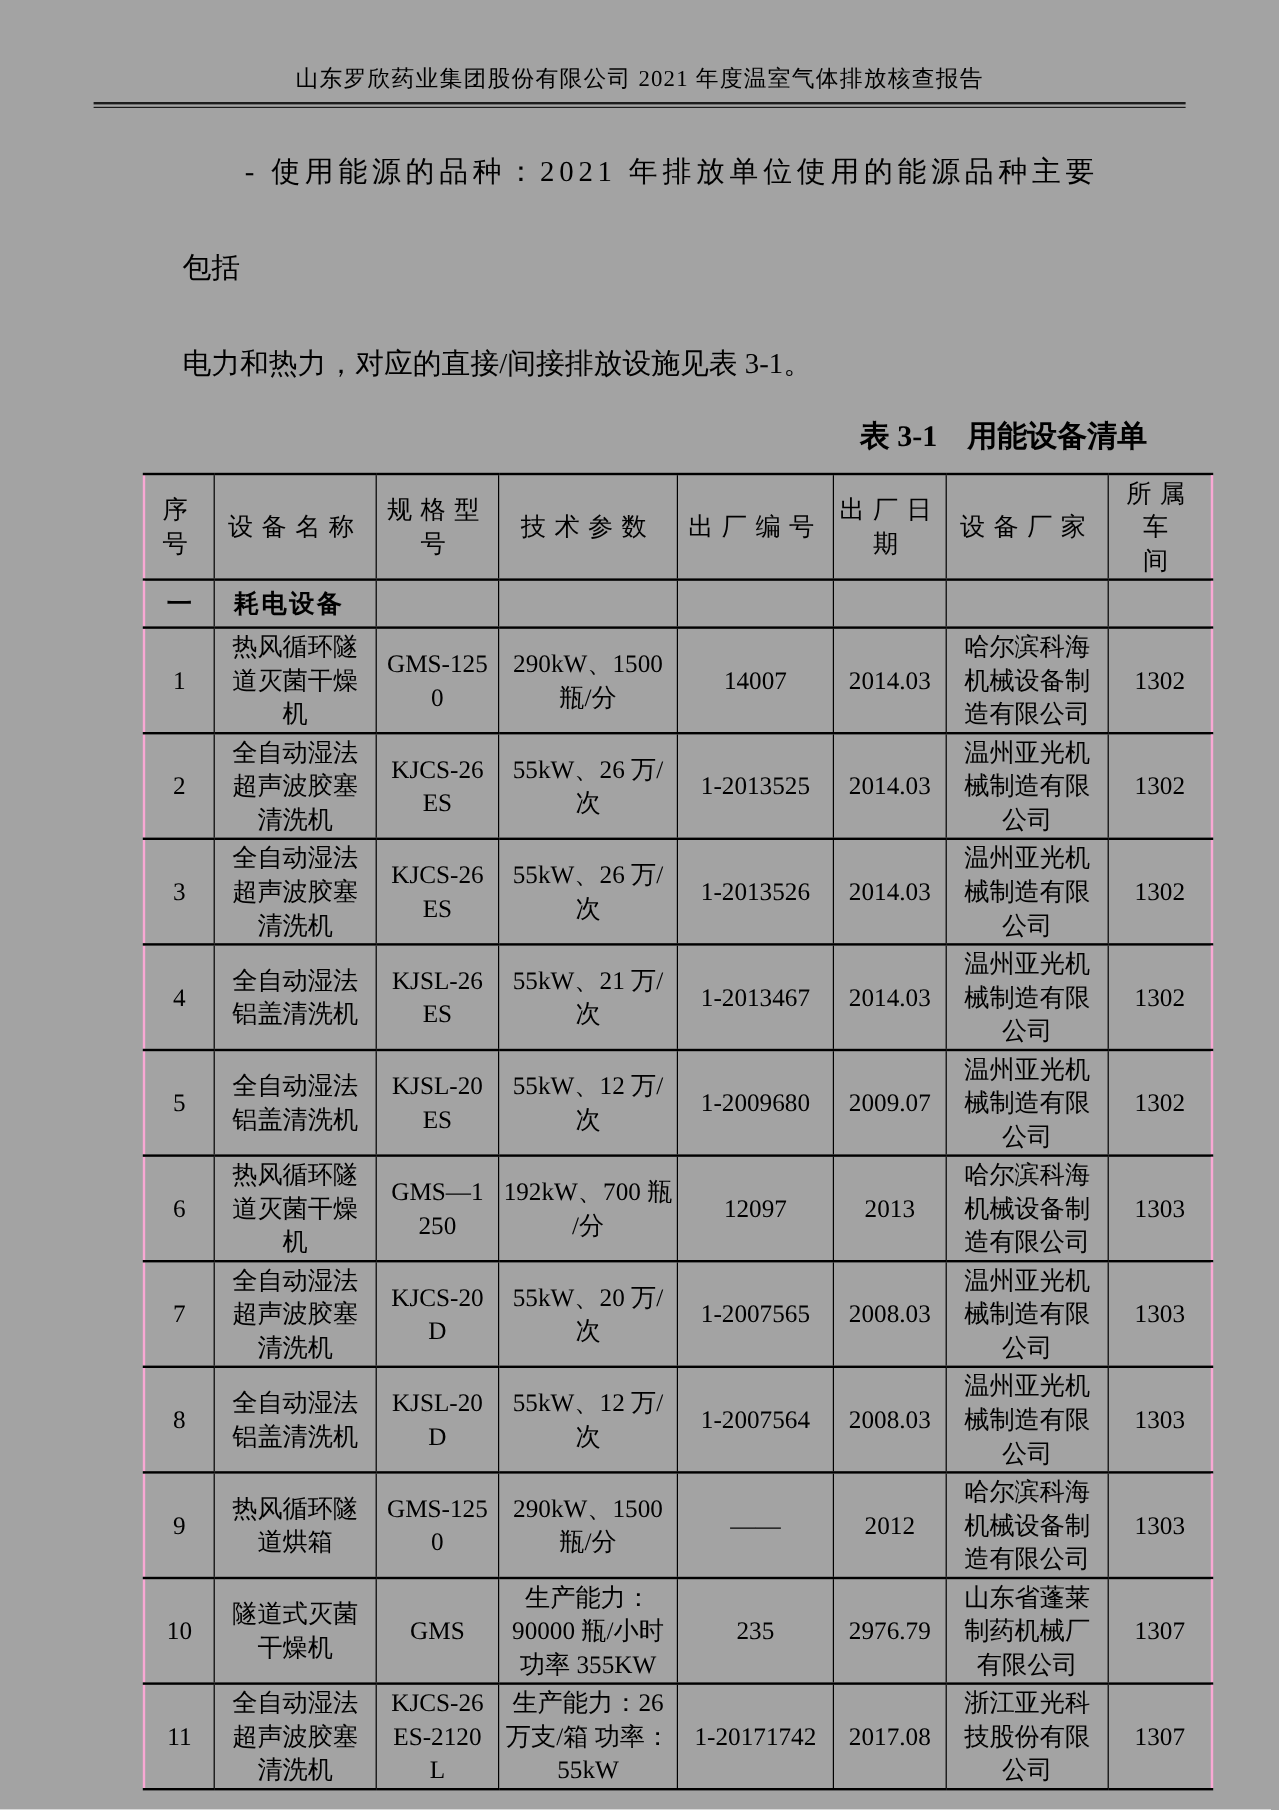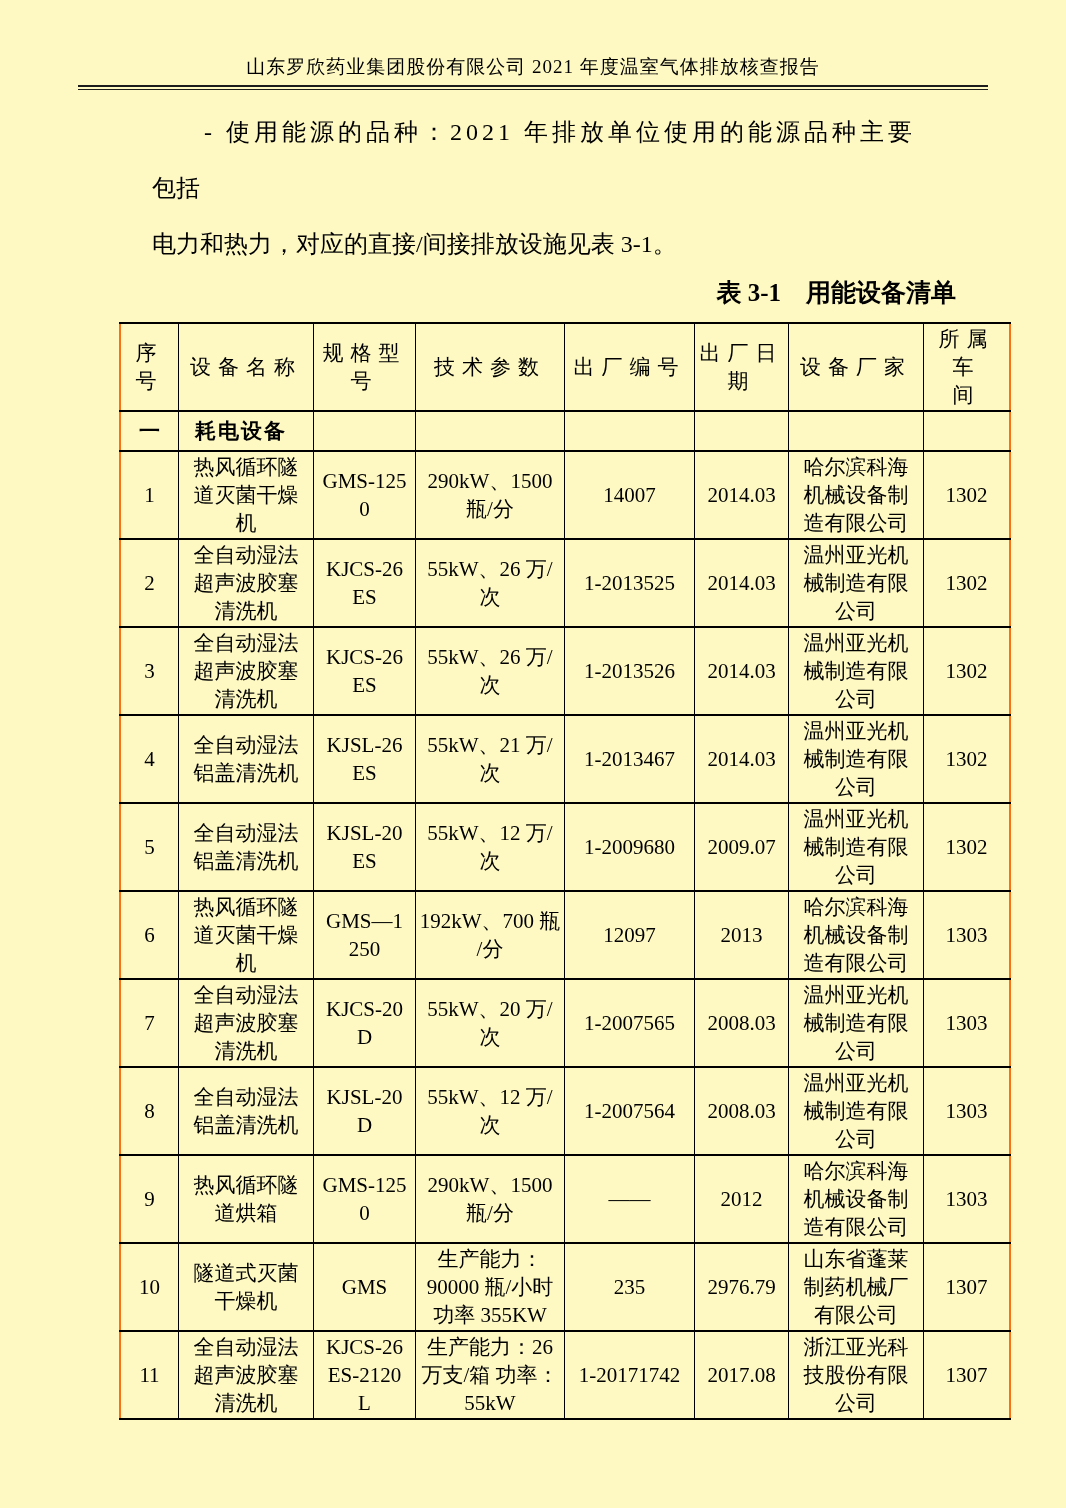--- a/index.html
+++ b/index.html
@@ -5,21 +5,21 @@
   html, body {
     margin: 0; padding: 0;
     background: #fff;
     color: #000;
     font-family: "Liberation Serif", "DejaVu Serif", serif;
   }
   .page {
     position: relative;
     width: 1066px;
     height: 1508px;
-    background: #fef9c3;
+    background: #a3a3a3;
     overflow: hidden;
   }
   .doc-header {
     margin: 54px 78px 0 78px;
     text-align: center;
     font-size: 19px;
     line-height: 26px;
     letter-spacing: 1px;
   }
   .header-rule {
@@ -30,38 +30,38 @@
   .section-heading {
     margin: 40px 0 0 152px;
     font-size: 27px;
     font-weight: bold;
     line-height: 36px;
     white-space: pre;
   }
   .body-para {
     margin: 14px 134px 0 152px;
     font-size: 24px;
-    line-height: 56px;
+    line-height: 80px;
     white-space: pre-line;
     text-indent: 52px;
   }
   .body-para::first-line { letter-spacing: 4px; }
   .table-title {
     margin: 4px 110px 0 119px;
     text-align: right;
     font-size: 25px;
     font-weight: bold;
     line-height: 34px;
   }
   table.equipment {
     margin: 12px 0 0 119px;
     width: 833px;
     border-collapse: collapse;
     table-layout: fixed;
-    border: 2px solid #f97316;
+    border: 2px solid #f9a8d4;
   }
   table.equipment th, table.equipment td {
     border: 1px solid #000;
     border-top-width: 2px;
     border-bottom-width: 2px;
     padding: 1px 3px;
     text-align: center;
     vertical-align: middle;
     font-size: 21px;
     line-height: 28px;

